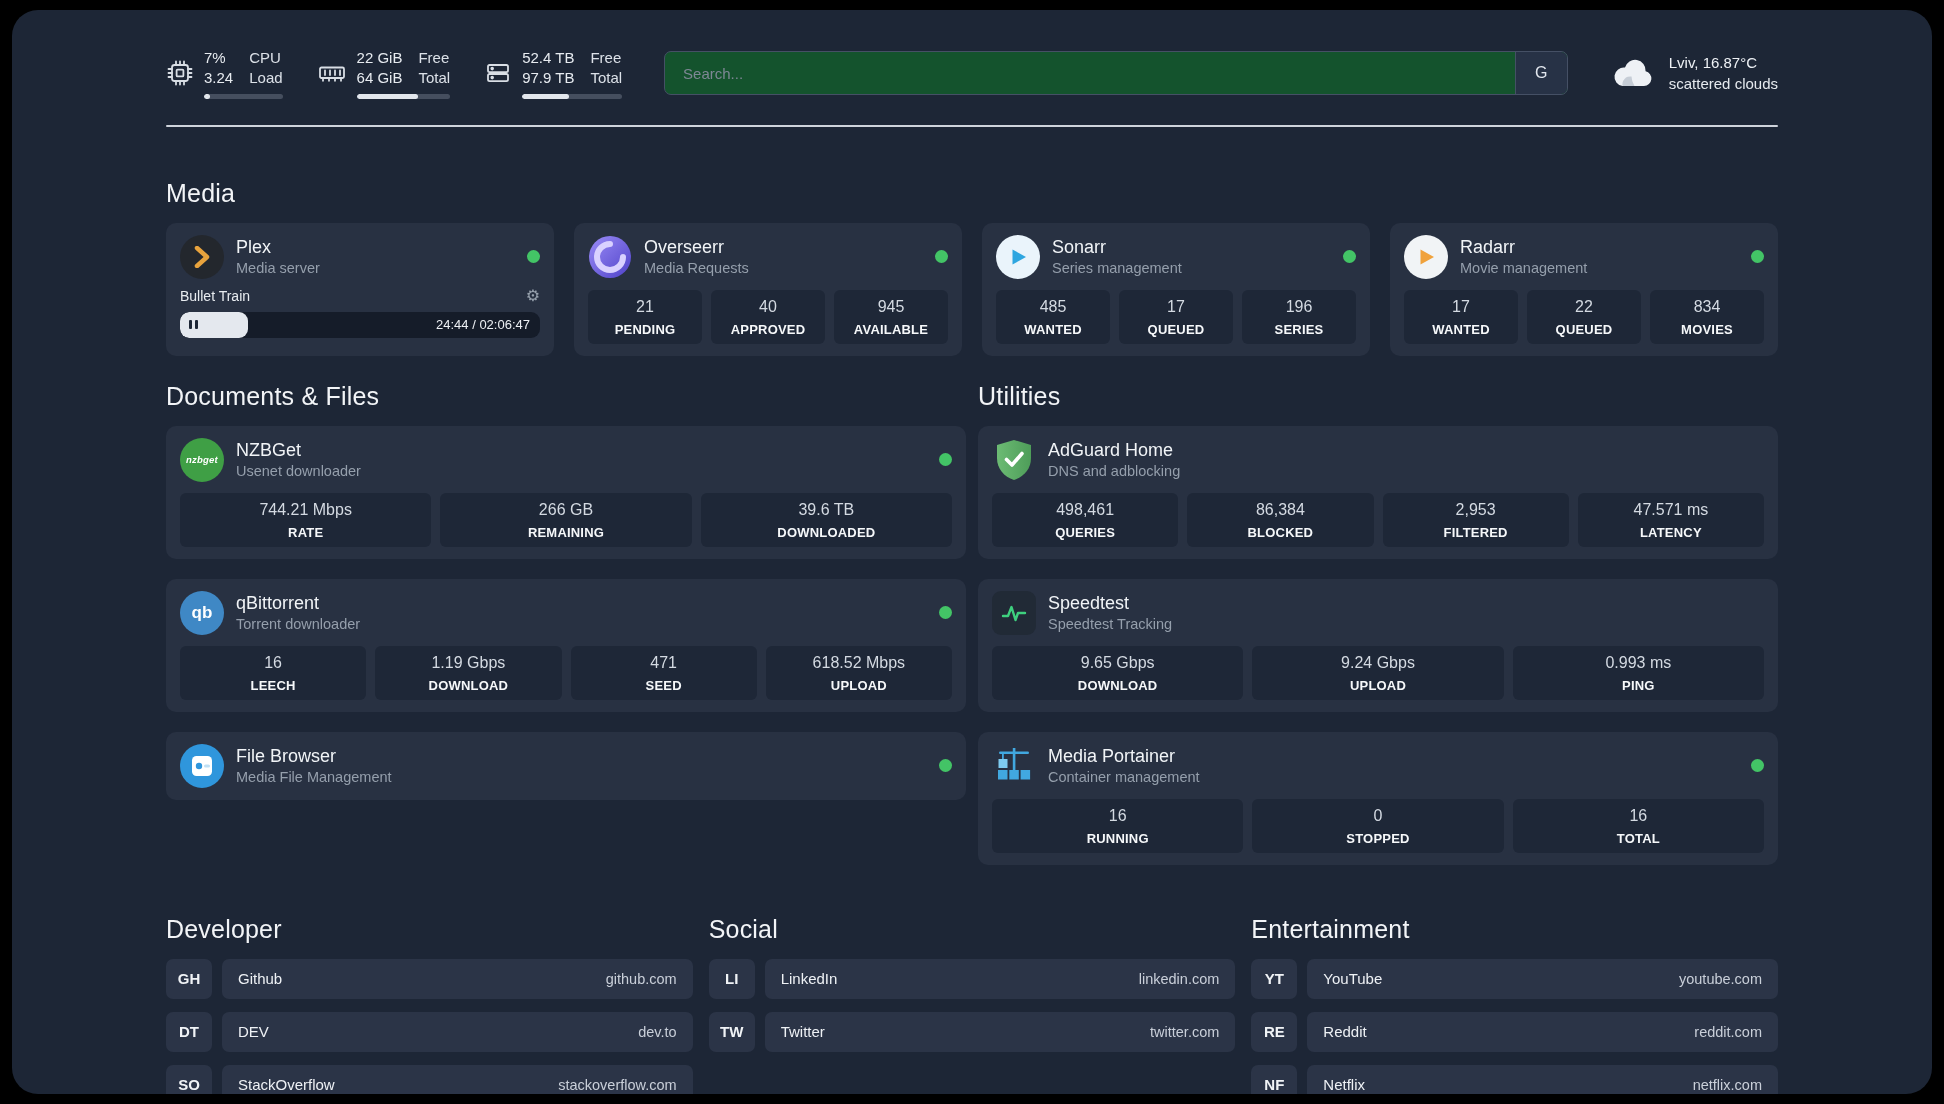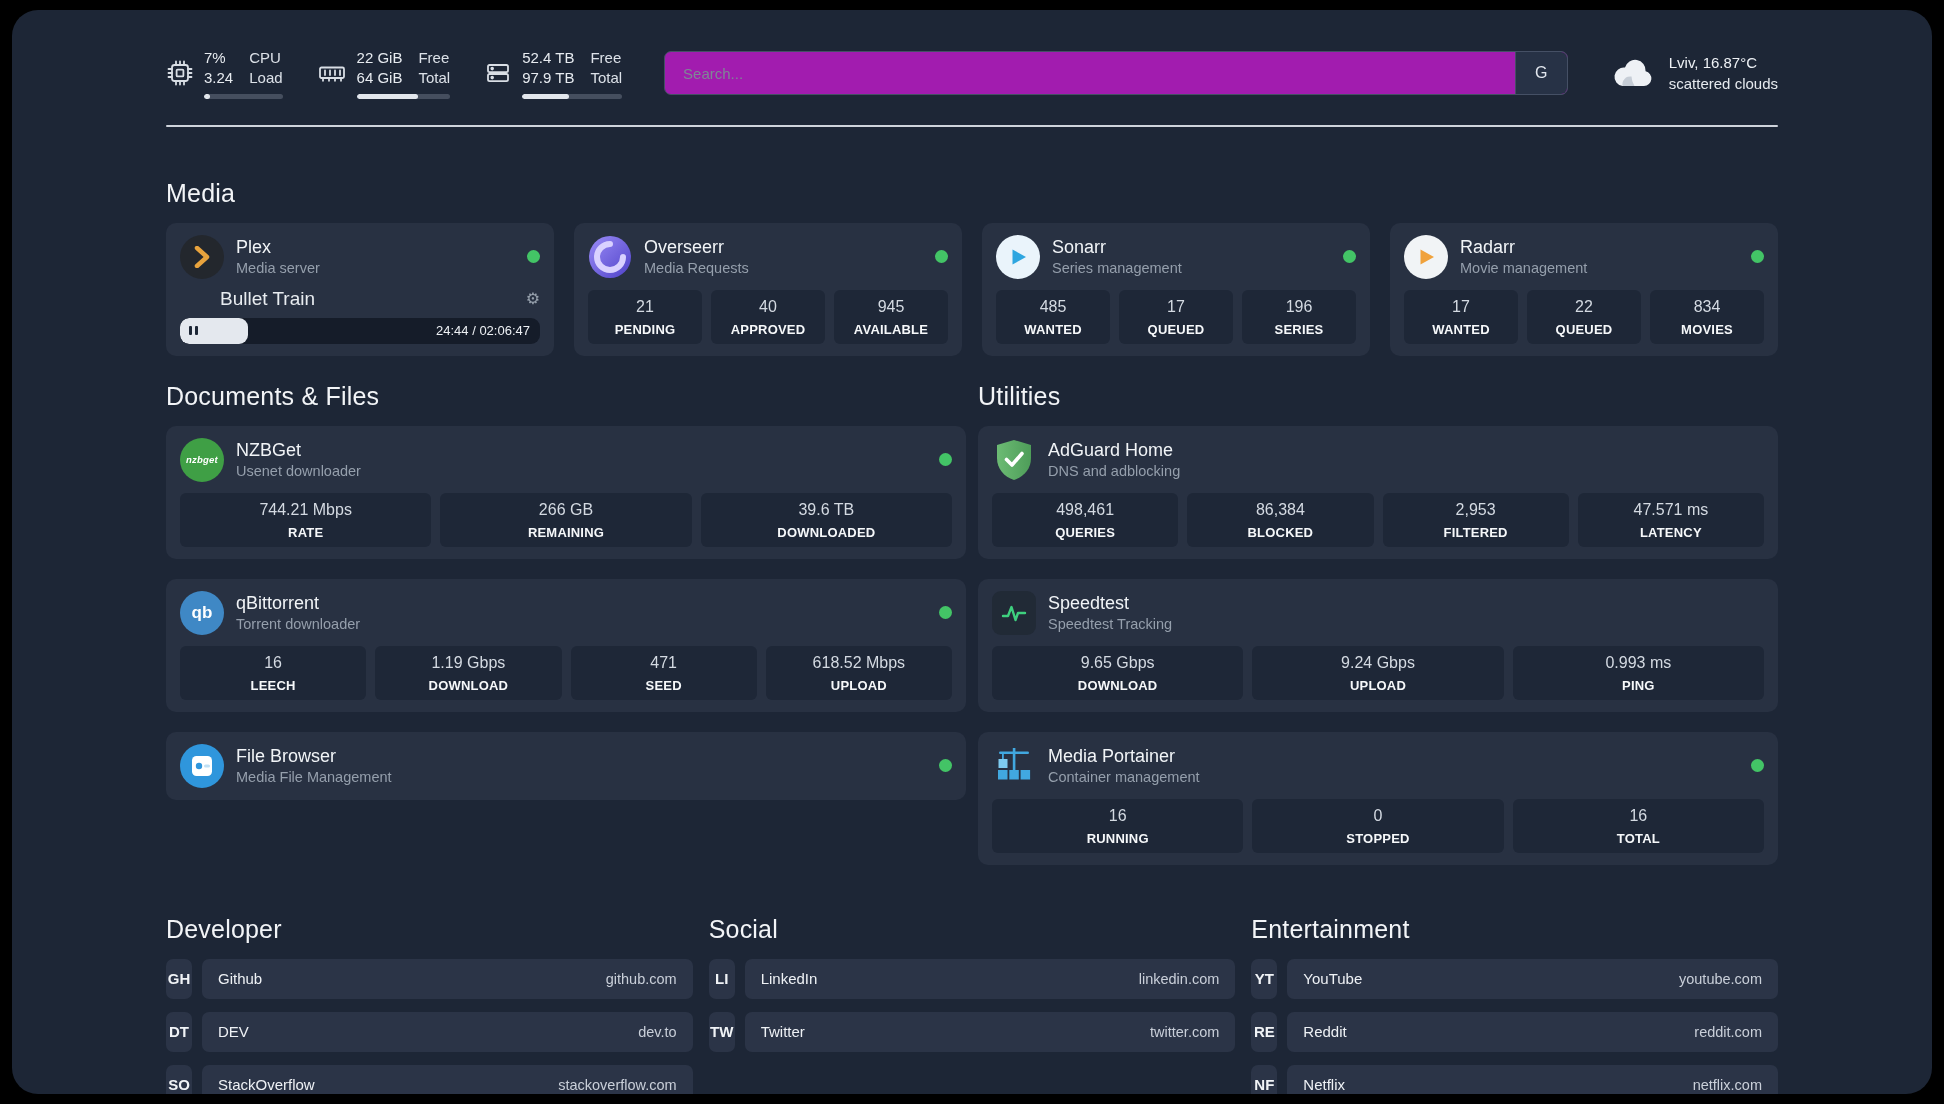--- a/index.html
+++ b/index.html
@@ -25,21 +25,21 @@
   .sysstats { display: flex; gap: 34px; align-items: center; flex: none; }
   .sysstat { display: flex; gap: 10px; align-items: center; }
   .sysicon { color: #d9dee5; flex: none; }
   .sysbody { display: flex; flex-direction: column; }
   .syscols { display: flex; gap: 16px; font-size: 15px; line-height: 1.35; color: #e7ebf0; }
   .syscol { display: flex; flex-direction: column; }
   .syscol.labs { color: #dce1e8; }
   .sysbar { margin-top: 5px; height: 5px; border-radius: 3px; background: #454e5e; overflow: hidden; }
   .sysbar i { display: block; height: 100%; background: #e2e6ec; border-radius: 3px; }
 
-  .search { flex: 1; margin: 0 42px; height: 44px; border: 1px solid #455065; background: #a21caf; border-radius: 7px; display: flex; overflow: hidden; align-items: stretch; }
+  .search { flex: 1; margin: 0 42px; height: 44px; border: 1px solid #455065; background: #14532d; border-radius: 7px; display: flex; overflow: hidden; align-items: stretch; }
   .search input { flex: 1; background: transparent; border: 0; outline: 0; color: #e8ecf1; font-size: 15px; padding: 0 18px; font-family: "Liberation Sans", sans-serif; }
   .search input::placeholder { color: #7e8795; }
   .search-btn { width: 52px; border-left: 1px solid #455065; display: flex; align-items: center; justify-content: center; color: #e2e7ee; font-size: 16px; background: #273246; cursor: pointer; }
 
   .weather { display: flex; align-items: center; gap: 13px; color: #eef1f5; flex: none; }
   .weather-lines { font-size: 15px; line-height: 1.45; }
   .weather-cond { color: #e6eaef; }
 
   .divider { height: 2px; background: #dde2e9; opacity: .92; border-radius: 1px; margin-top: 26px; }
 
@@ -58,21 +58,21 @@
   .app-sub { font-size: 14.5px; color: #959fac; }
   .dot { width: 13px; height: 13px; border-radius: 50%; background: #43c466; margin-left: auto; flex: none; }
 
   .tiles { display: flex; gap: 9px; margin-top: 11px; }
   .tile { flex: 1; background: #1e2737; border-radius: 6px; text-align: center; padding: 8px 4px 7px; }
   .tile-value { font-size: 16px; color: #d4dae2; }
   .tile-label { font-size: 13px; font-weight: 700; color: #f6f8fa; margin-top: 6px; letter-spacing: .2px; }
 
   
   .player-row { display: flex; align-items: center; justify-content: space-between; margin-top: 9px; }
-  .now-playing { font-size: 19px; color: #e8ecf0; margin-left: 40px; }
+  .now-playing { font-size: 14px; color: #e8ecf0; }
   .gear { color: #96a0ac; font-size: 16px; line-height: 1; cursor: pointer; }
   .player-bar { position: relative; height: 26px; border-radius: 9px; background: #151c29; margin-top: 8px; display: flex; align-items: center; overflow: hidden; cursor: pointer; }
   .seek-fill { position: absolute; left: 0; top: 0; bottom: 0; background: #e4e8ee; border-radius: 9px; }
   .pause { position: relative; display: flex; gap: 3px; margin-left: 9px; cursor: pointer; }
   .pause i { width: 3px; height: 9px; background: #1d2636; border-radius: 1px; }
   .ptime { position: relative; margin-left: auto; padding-right: 10px; font-size: 13px; color: #edf0f4; }
 
   
   .icon-plex { background: #23272d; }
   .icon-sonarr { background: #eaf4fb; }
@@ -80,21 +80,21 @@
   .icon-nzbget { background: #3f9f45; color: #fff; font-size: 9.5px; font-style: italic; letter-spacing: .2px; }
   .icon-qb { background: #3f88c5; color: #fff; font-size: 17px; }
   .icon-filebrowser { background: #2f96dc; }
   .icon-plain { background: transparent; border-radius: 0; }
   .icon-speedtest { background: #212a36; border-radius: 9px; }
 
   
   .three-col { display: grid; grid-template-columns: repeat(3, 1fr); gap: 16px; margin-top: 50px; align-items: start; }
   .link-row { display: flex; gap: 10px; align-items: stretch; }
   .link-row + .link-row { margin-top: 13px; }
-  .link-abbr { width: 26px; background: #2b3447; border-radius: 7px; display: flex; align-items: center; justify-content: center; font-weight: 700; font-size: 15px; color: #f0f3f6; cursor: pointer; }
+  .link-abbr { width: 46px; background: #2b3447; border-radius: 7px; display: flex; align-items: center; justify-content: center; font-weight: 700; font-size: 15px; color: #f0f3f6; cursor: pointer; }
   .link-pill { flex: 1; height: 40px; background: #2b3447; border-radius: 7px; display: flex; align-items: center; justify-content: space-between; padding: 0 16px; cursor: pointer; }
   .link-name { font-size: 15px; color: #eef1f5; }
   .link-url { font-size: 14.5px; color: #c9cfd9; }
 </style>
 </head>
 <body>
 
 <div class="frame">
 
   <div class="topbar">

